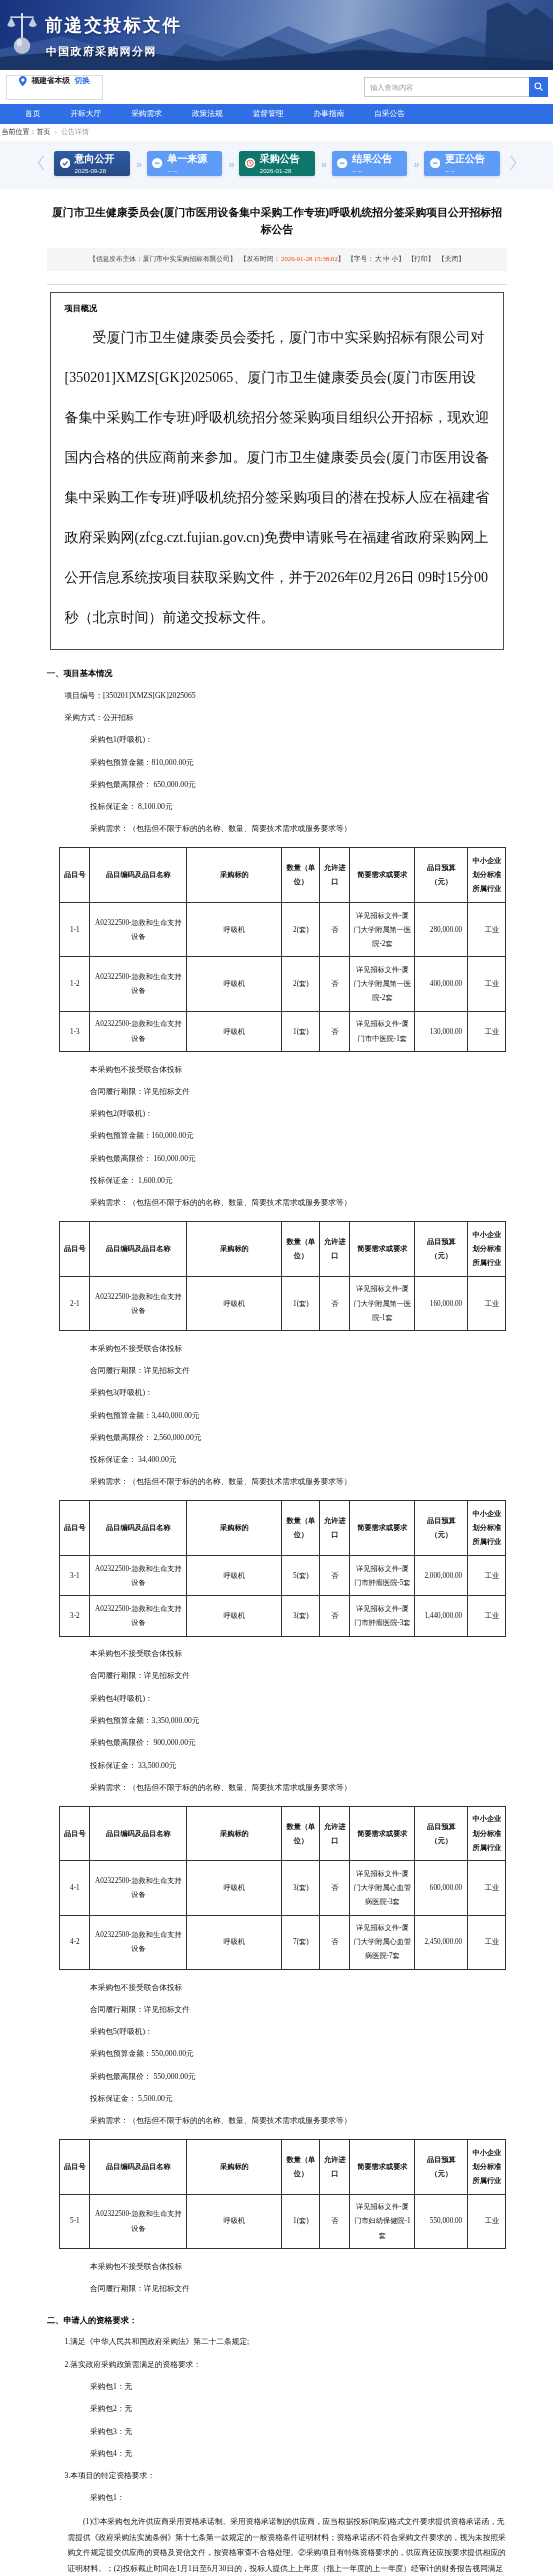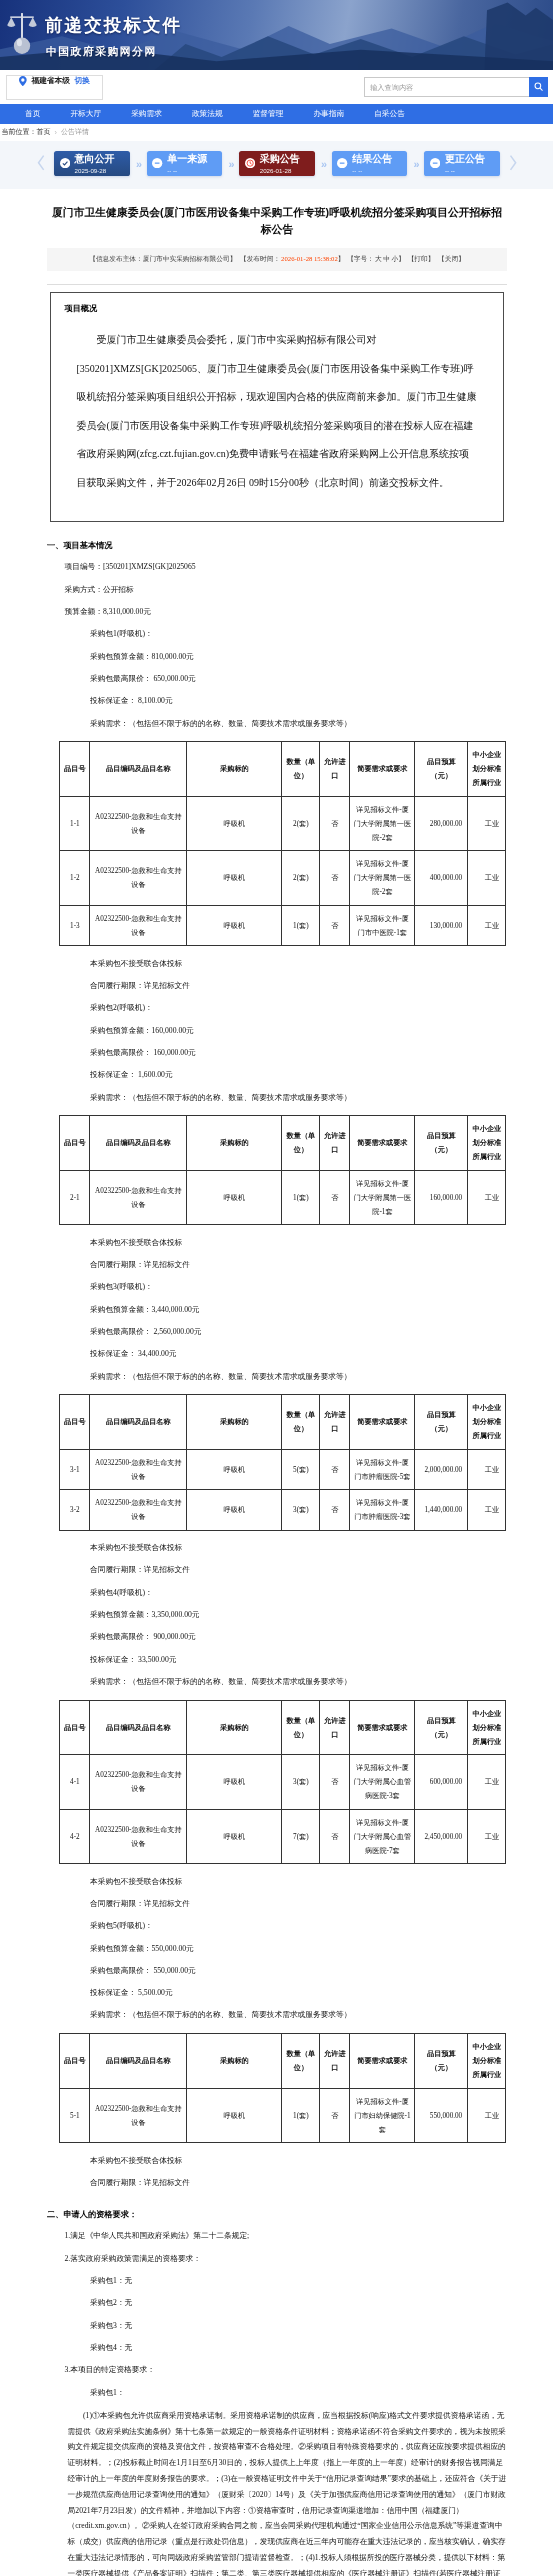--- a/index.html
+++ b/index.html
@@ -37,38 +37,38 @@
   .breadcrumb .home{color:#333;cursor:pointer;}
   .breadcrumb .current{color:#999;}
 
   
   .steps-strip{background:#f3f6fa;padding:10.3px 0 12.4px;display:flex;align-items:center;justify-content:center;gap:6.2px;}
   .edge-chev{flex:0 0 auto;margin:0 3.1px;cursor:pointer;}
   .step{width:70px;height:25px;border-radius:2.6px;color:#fff;display:flex;align-items:center;
     padding-left:5.7px;gap:4.6px;cursor:pointer;box-shadow:0 1px 2.6px rgba(40,80,160,.18);}
   .step.done{background:linear-gradient(180deg,#2e5ca8,#264a81);}
   .step.pending{background:#5f9cf5;}
-  .step.current{background:#7f1d1d;align-items:center;}
+  .step.current{background:#0f766e;align-items:center;}
   .step .l1{font-size:10px;font-weight:bold;line-height:1.25;font-family:Liberation Serif, serif;}
   .step .l2{font-size:6.2px;line-height:1.25;margin-top:1px;opacity:.95;}
   .step-arrow{color:#a9c6f2;font-size:10.8px;font-weight:bold;letter-spacing:-1.5px;user-select:none;}
 
   
   main{width:460px;margin:0 auto;font-family:"Liberation Serif",serif;color:#151515;}
   h1.doc-title{font-family:"Liberation Sans",sans-serif;font-size:10.8px;font-weight:bold;color:#0d0d0d;
     text-align:center;line-height:1.55;margin:15.5px 0 10.3px;}
   .meta{background:#f5f5f5;text-align:center;font-size:6.7px;color:#3c3c3c;padding:7.2px 2.1px;}
   .meta .seg{margin:0 1px;}
   .meta .time{color:#ff4400;}
   .meta .link{cursor:pointer;}
   hr.divider{border:none;border-top:0.5px solid #ddd;margin:12.4px 0 5.2px;}
 
   .overview-box{border:0.5px solid #4c4c4c;margin:7.2px 3.1px 3.1px;padding:2.1px 13.4px 11.3px;}
   .overview-box h3{font-size:8.2px;color:#000;margin:8.2px 0 4.1px;font-family:"Liberation Sans",sans-serif;}
-  .overview-box p{font-size:10px;line-height:2.85;text-indent:2em;margin:12px;color:#111;}
+  .overview-box p{font-size:14px;line-height:2.85;text-indent:2em;margin:0;color:#111;}
 
   h2.sec{font-family:"Liberation Sans",sans-serif;font-size:8.2px;font-weight:bold;color:#000;margin:18.5px 0 9.3px;}
   .line{font-size:7.7px;color:#111;margin:7.7px 0 7.7px 17.5px;line-height:1.9;}
   .pkg{margin-left:43px;}
   .para{font-size:7.7px;line-height:2.05;text-indent:2em;margin:6.2px 0 6.2px 20.6px;color:#111;}
 
   table.items{border-collapse:collapse;margin:10.3px 0 10.3px 12.4px;width:446px;font-size:7.2px;color:#111;table-layout:fixed;}
   table.items th,table.items td{border:0.5px solid #333;padding:5.7px 2.6px;text-align:center;line-height:1.95;word-break:break-all;}
   table.items th{font-weight:bold;}
   table.items td.num{text-align:right;padding-right:5.2px;}
@@ -237,21 +237,20 @@
   <hr class="divider">
 
   <div class="overview-box">
     <h3>项目概况</h3>
     <p>受厦门市卫生健康委员会委托，厦门市中实采购招标有限公司对[350201]XMZS[GK]2025065、厦门市卫生健康委员会(厦门市医用设备集中采购工作专班)呼吸机统招分签采购项目组织公开招标，现欢迎国内合格的供应商前来参加。厦门市卫生健康委员会(厦门市医用设备集中采购工作专班)呼吸机统招分签采购项目的潜在投标人应在福建省政府采购网(zfcg.czt.fujian.gov.cn)免费申请账号在福建省政府采购网上公开信息系统按项目获取采购文件，并于2026年02月26日 09时15分00秒（北京时间）前递交投标文件。</p>
   </div>
 
   <h2 class="sec">一、项目基本情况</h2>
   <p class="line"><span>项目编号：</span><span>[350201]XMZS[GK]2025065</span></p>
   <p class="line"><span>采购方式：</span><span>公开招标</span></p>
-  <p class="line"><span>预算金额：</span><span>8,310,000.00元</span></p>
 
   <p class="line pkg">采购包1(呼吸机)：</p>
   <p class="line pkg"><span>采购包预算金额：</span><span>810,000.00元</span></p>
   <p class="line pkg"><span>采购包最高限价：  </span><span>650,000.00元</span></p>
   <p class="line pkg"><span>投标保证金：  </span><span>8,100.00元</span></p>
   <p class="line pkg">采购需求：（包括但不限于标的的名称、数量、简要技术需求或服务要求等）</p>
 
   <table class="items">
     <colgroup>
         <col style="width:30px">

